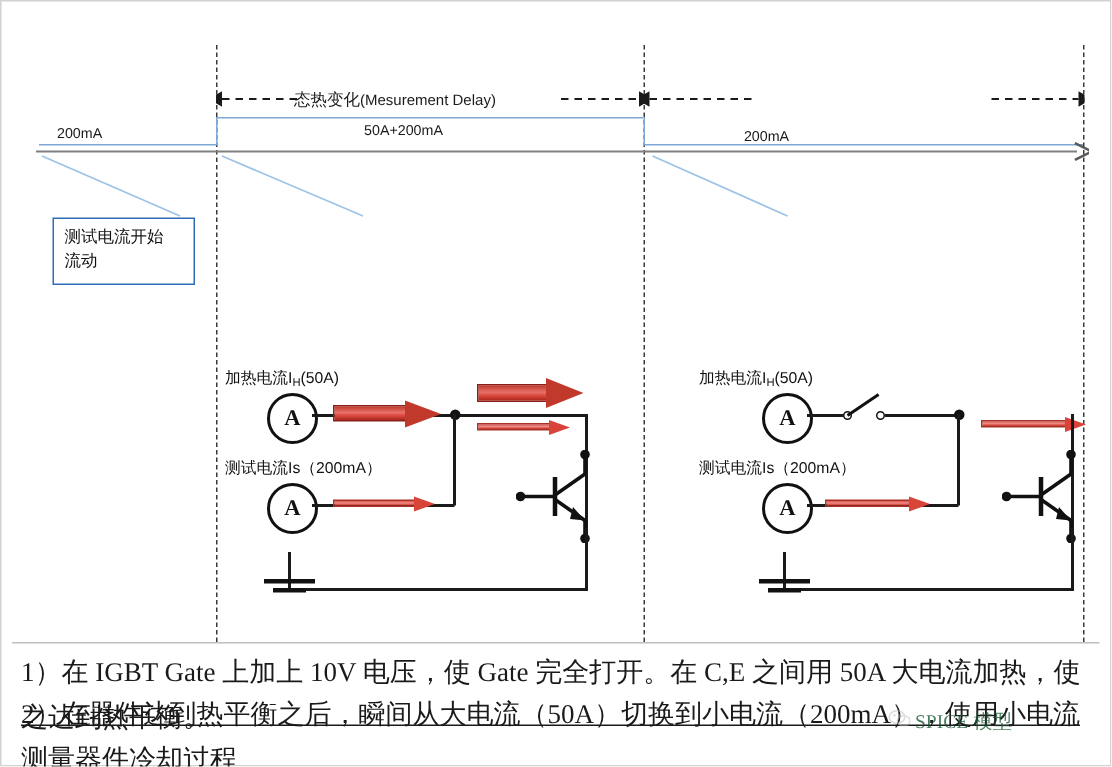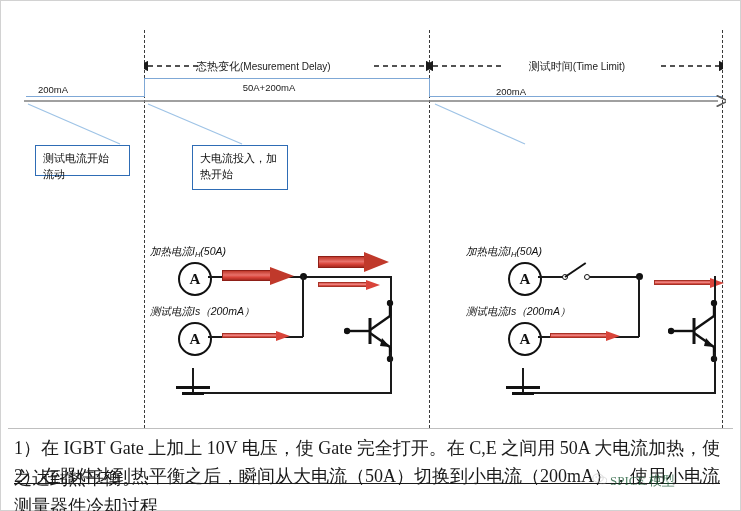--- a/index.html
+++ b/index.html
@@ -73,21 +73,21 @@
   .meter{
     position:absolute;
     width:30px;height:30px;border-radius:50%;
     border:2px solid #111;
     background:#fff;
     display:flex;align-items:center;justify-content:center;
     font-size:15px;font-weight:bold;color:#111;
     font-family:"Liberation Serif","DejaVu Serif",serif;
   }
   .ckt-label{
-    position:absolute;font-size:10.5px;color:#111;white-space:nowrap;font-style:italic;
+    position:absolute;font-size:10.5px;color:#111;white-space:nowrap;
   }
   .ckt-label sub{font-size:7.5px;vertical-align:baseline;position:relative;top:2px;}
   .sw-dot{
     position:absolute;width:6px;height:6px;border-radius:50%;
     background:#fff;border:1.6px solid #111;box-sizing:border-box;
   }
   .sw-bar{
     position:absolute;height:2px;background:#111;transform-origin:left center;
   }
 
@@ -168,23 +168,20 @@
   </svg>
   <div class="phase-label" style="left:196px;top:59px;width:94px;">
     <span>态热变化</span><span class="en">(Mesurement Delay)</span>
   </div>
   <div class="sub-label" style="left:224px;top:82px;width:90px;">50A+200mA</div>
 
   <svg class="abs" style="left:429px;top:58px;width:294px;height:16px;">
     <line x1="4" y1="8" x2="76" y2="8" stroke="#1a1a1a" stroke-width="1.3" stroke-dasharray="5,4" marker-start="url(#arrL)"></line>
     <line x1="232" y1="8" x2="290" y2="8" stroke="#1a1a1a" stroke-width="1.3" stroke-dasharray="5,4" marker-end="url(#arrR)"></line>
   </svg>
-  <div class="phase-label" style="left:512px;top:59px;width:130px;">
-    <span>测试时间</span><span class="en">(Time Limit)</span>
-  </div>
   <div class="sub-label" style="left:466px;top:86px;width:90px;">200mA</div>
 
   <div class="blue-line" style="left:26px;top:96px;width:118px;"></div>
   <div class="blue-tick" style="left:144px;top:78px;height:19px;"></div>
   <div class="blue-line" style="left:144px;top:78px;width:285px;"></div>
   <div class="blue-tick" style="left:429px;top:78px;height:19px;"></div>
   <div class="blue-line" style="left:429px;top:96px;width:293px;"></div>
 
   <div class="current-label" style="left:38px;top:84px;">200mA</div>
 
@@ -196,24 +193,22 @@
     </defs>
     <line x1="0" y1="7" x2="694" y2="7" stroke="#808080" stroke-width="1.4" marker-end="url(#axArr)"></line>
   </svg>
 
   <svg class="abs" style="left:20px;top:98px;width:560px;height:55px;">
     <line x1="8" y1="6" x2="100" y2="46" stroke="#9ec3e6" stroke-width="1.2"></line>
     <line x1="128" y1="6" x2="222" y2="46" stroke="#9ec3e6" stroke-width="1.2"></line>
     <line x1="415" y1="6" x2="505" y2="46" stroke="#9ec3e6" stroke-width="1.2"></line>
   </svg>
 
-  <div class="callout" style="left:35px;top:145px;width:95px;height:31px;">测试电流开始
+  <div class="callout" style="left:35px;top:145px;width:95px;height:45px;">测试电流开始
 流动</div>
-  <div class="callout" style="left:192px;top:145px;width:96px;height:45px;">大电流投入，加
-热开始</div>
 
   <div class="ckt-label" style="left:150px;top:245px;">
     <span>加热电流I</span><sub>H</sub><span>(50A)</span>
   </div>
   <div class="meter" style="left:178px;top:262px;">
     <span>A</span>
   </div>
   <div class="wire h" style="left:208px;top:276px;width:162px;"></div>
 
   <div class="sw-dot" style="left:244px;top:274px;"></div>

